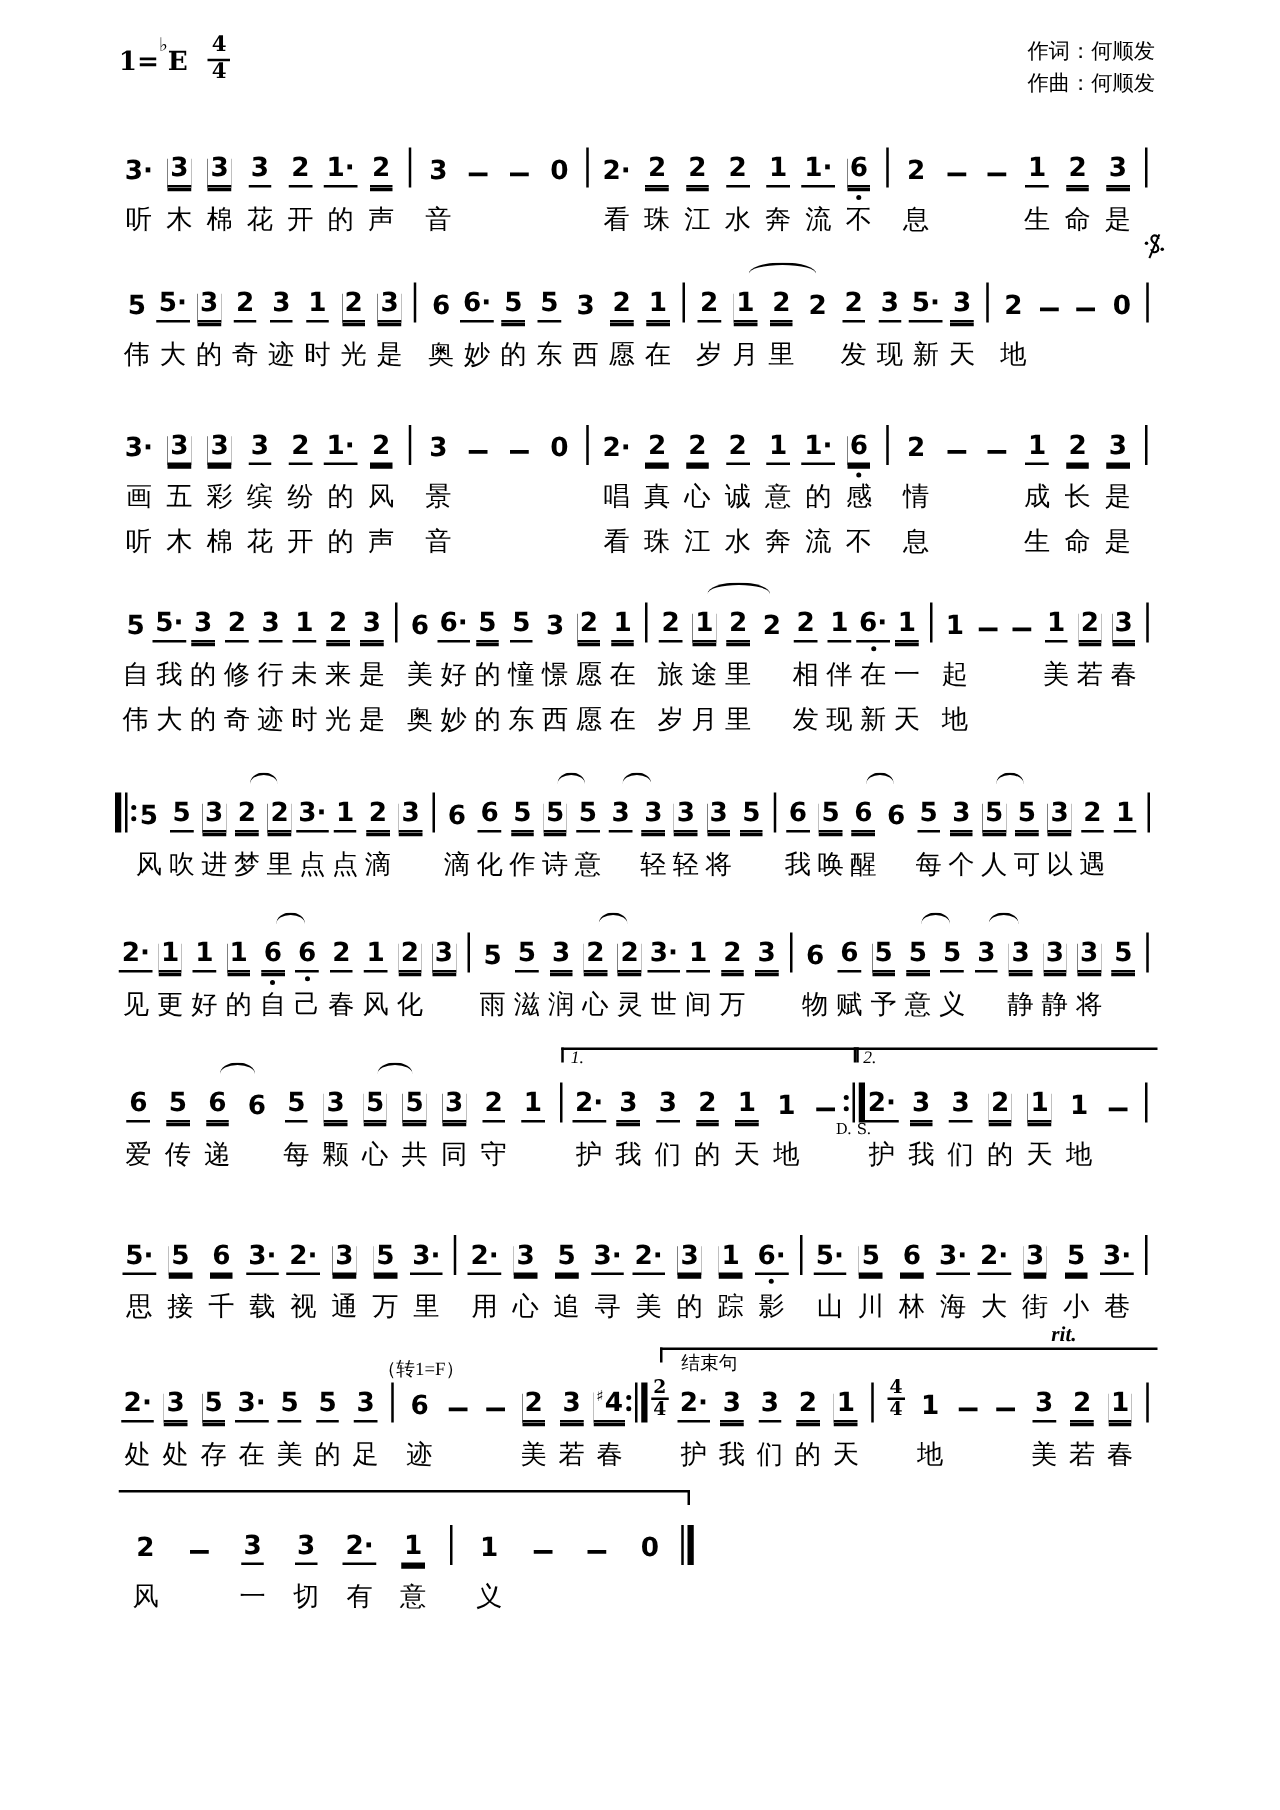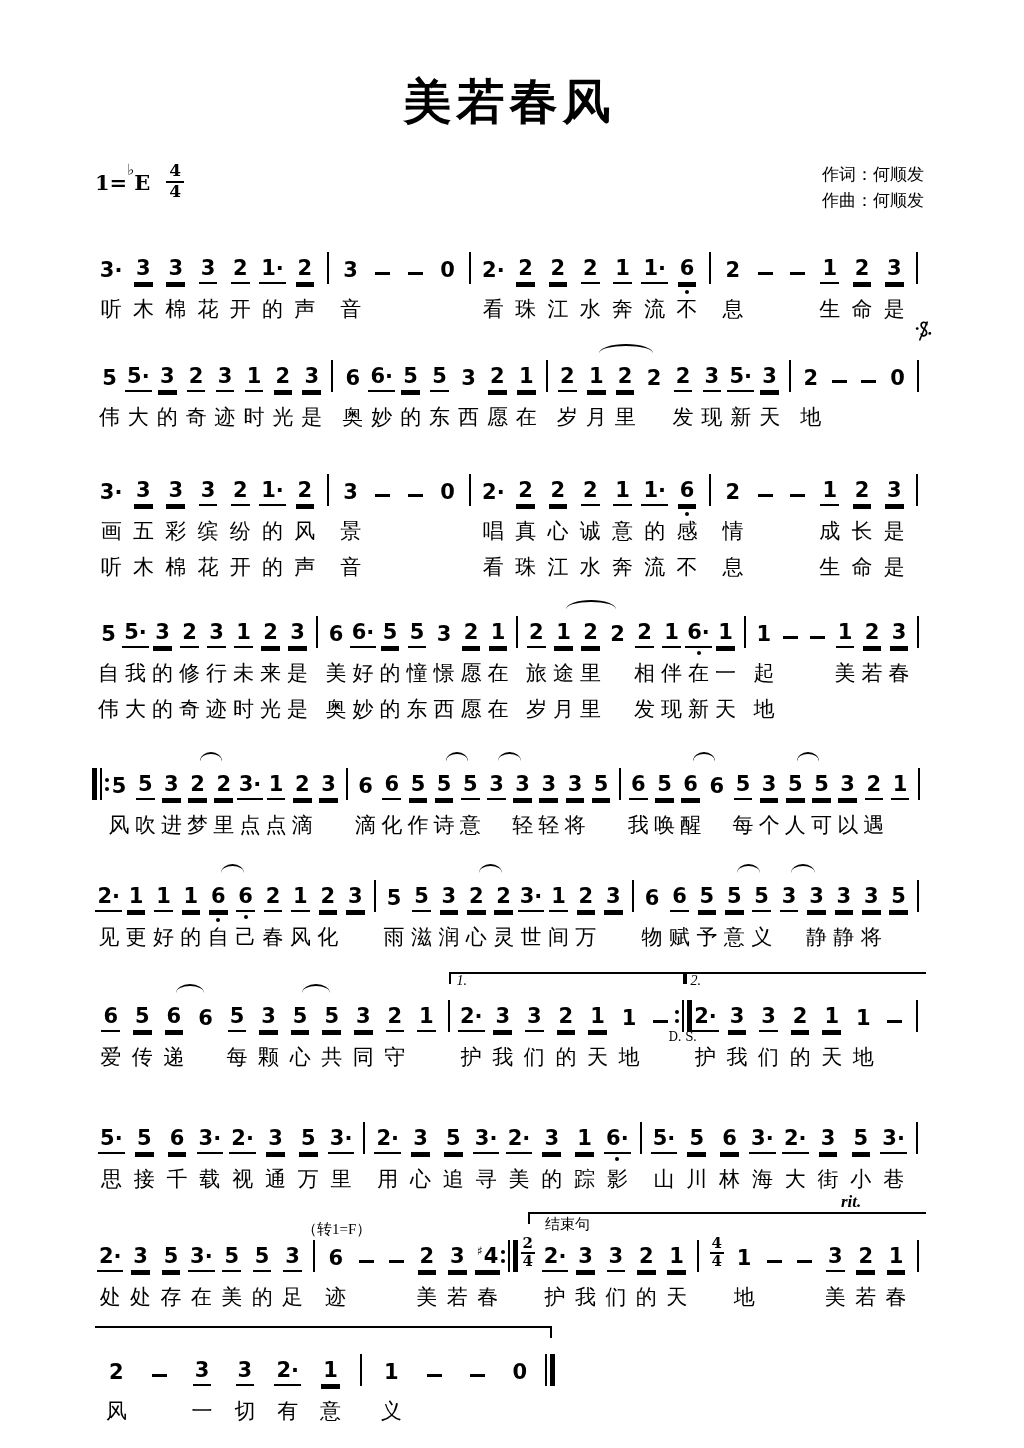--- a/index.html
+++ b/index.html
@@ -44,21 +44,20 @@
   .ov-text{position:absolute;font-size:15px;white-space:nowrap;font-family:"Liberation Serif",serif;}
   .ov-text.ds{font-size:12px;font-family:"DejaVu Serif",serif;}
   .ov-text.rit{font-style:italic;font-weight:bold;font-size:17px;font-family:"Liberation Serif",serif;}
   .segno{position:absolute;}
 </style>
 </head>
 <body>
 
 <div class="page">
   <div class="content">
-    <div class="title">美若春风</div>
     <div class="meta">
       <div class="keysig">
         <span><span>1=</span><span class="flat">♭</span><span>E</span></span>
         <span class="ts-frac">
           <span class="num">4</span>
           <span class="den">4</span>
         </span>
       </div>
       <div class="credits">
         <div>作词：何顺发</div>

